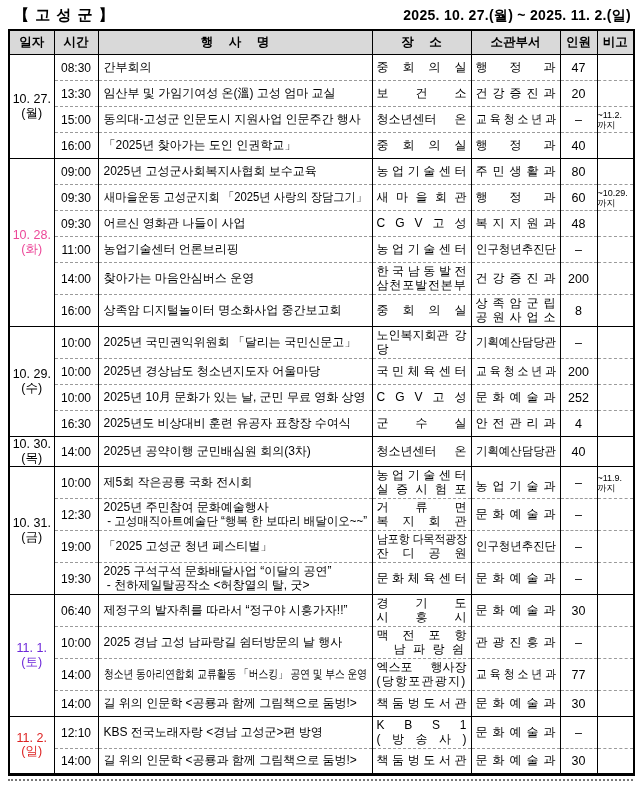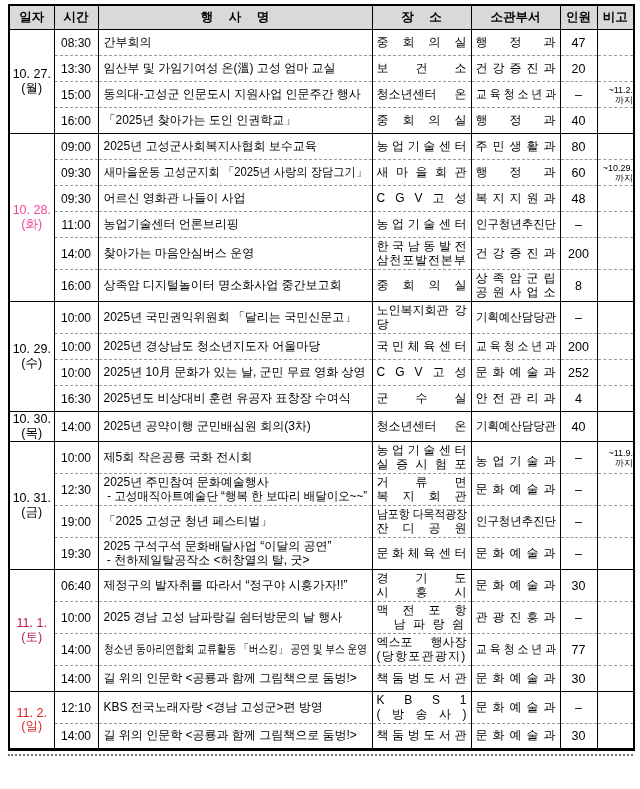--- a/index.html
+++ b/index.html
@@ -36,34 +36,38 @@
 
   td {
     border-left:1px solid #000; border-right:1px solid #000;
     vertical-align:middle; font-size:12px; padding:2px 4px; overflow:hidden;
   }
   td.c-date  { text-align:center; font-size:12.5px; line-height:15px; padding:1px; }
   td.c-time  { text-align:center; padding:2px 1px; letter-spacing:0; }
   td.c-event { padding:2px 5px; }
   td.c-place , td.c-dept { padding:2px 4px; }
   td.c-count { text-align:center; font-size:12.5px; padding:2px 1px; }
-  td.c-note  { text-align:right; font-size:9px; line-height:10px; padding:1px 0; }
+  td.c-note  { text-align:left; font-size:9px; line-height:10px; padding:1px 0; }
 
   .ln { display:block; line-height:13.5px; white-space:pre; }
   .ln > span { display:inline-block; white-space:pre; transform-origin:0 50%; }
   td.c-note .ln { line-height:10px; }
   td.c-note .ln > span { transform-origin:50% 50%; }
 
   .bottom-dots { width:625px; border-bottom:2px dotted #777; margin-top:2px; height:1px; }
 </style>
 </head>
 <body>
 
 <div class="page">
 
+  <div class="titlebar">
+    <span class="doc-title">【 고 성 군 】</span>
+    <span class="doc-range">2025. 10. 27.(월) ~ 2025. 11. 2.(일)</span>
+  </div>
 
   <table class="schedule" id="schedule-table">
     <colgroup>
       <col class="c1">
         <col class="c2">
         <col class="c3">
         <col class="c4">
       <col class="c5">
         <col class="c6">
         <col class="c7">
@@ -387,21 +391,21 @@
           </td>
           <td class="c-dept jst">
             <div class="ln"><span style="word-spacing: 1.66406px;">문 화 예 술 과</span></div>
           </td>
           <td class="c-count">–</td>
           <td class="c-note"></td>
         </tr>
       </tbody>
       <tbody class="group">
         <tr>
-          <td class="c-date" rowspan="4" style="color: #be185d;">
+          <td class="c-date" rowspan="4" style="color: #6d28d9;">
             <div class="ln"><span>11. 1.</span></div>
             <div class="ln"><span>(토)</span></div>
           </td>
           <td class="c-time">06:40</td>
           <td class="c-event fit">
             <div class="ln"><span>제정구의 발자취를 따라서 “정구야 시흥가자!!”</span></div>
           </td>
           <td class="c-place jst">
             <div class="ln"><span style="word-spacing: 23.6641px;">경 기 도</span></div>
             <div class="ln"><span style="word-spacing: 23.6641px;">시 흥 시</span></div>

